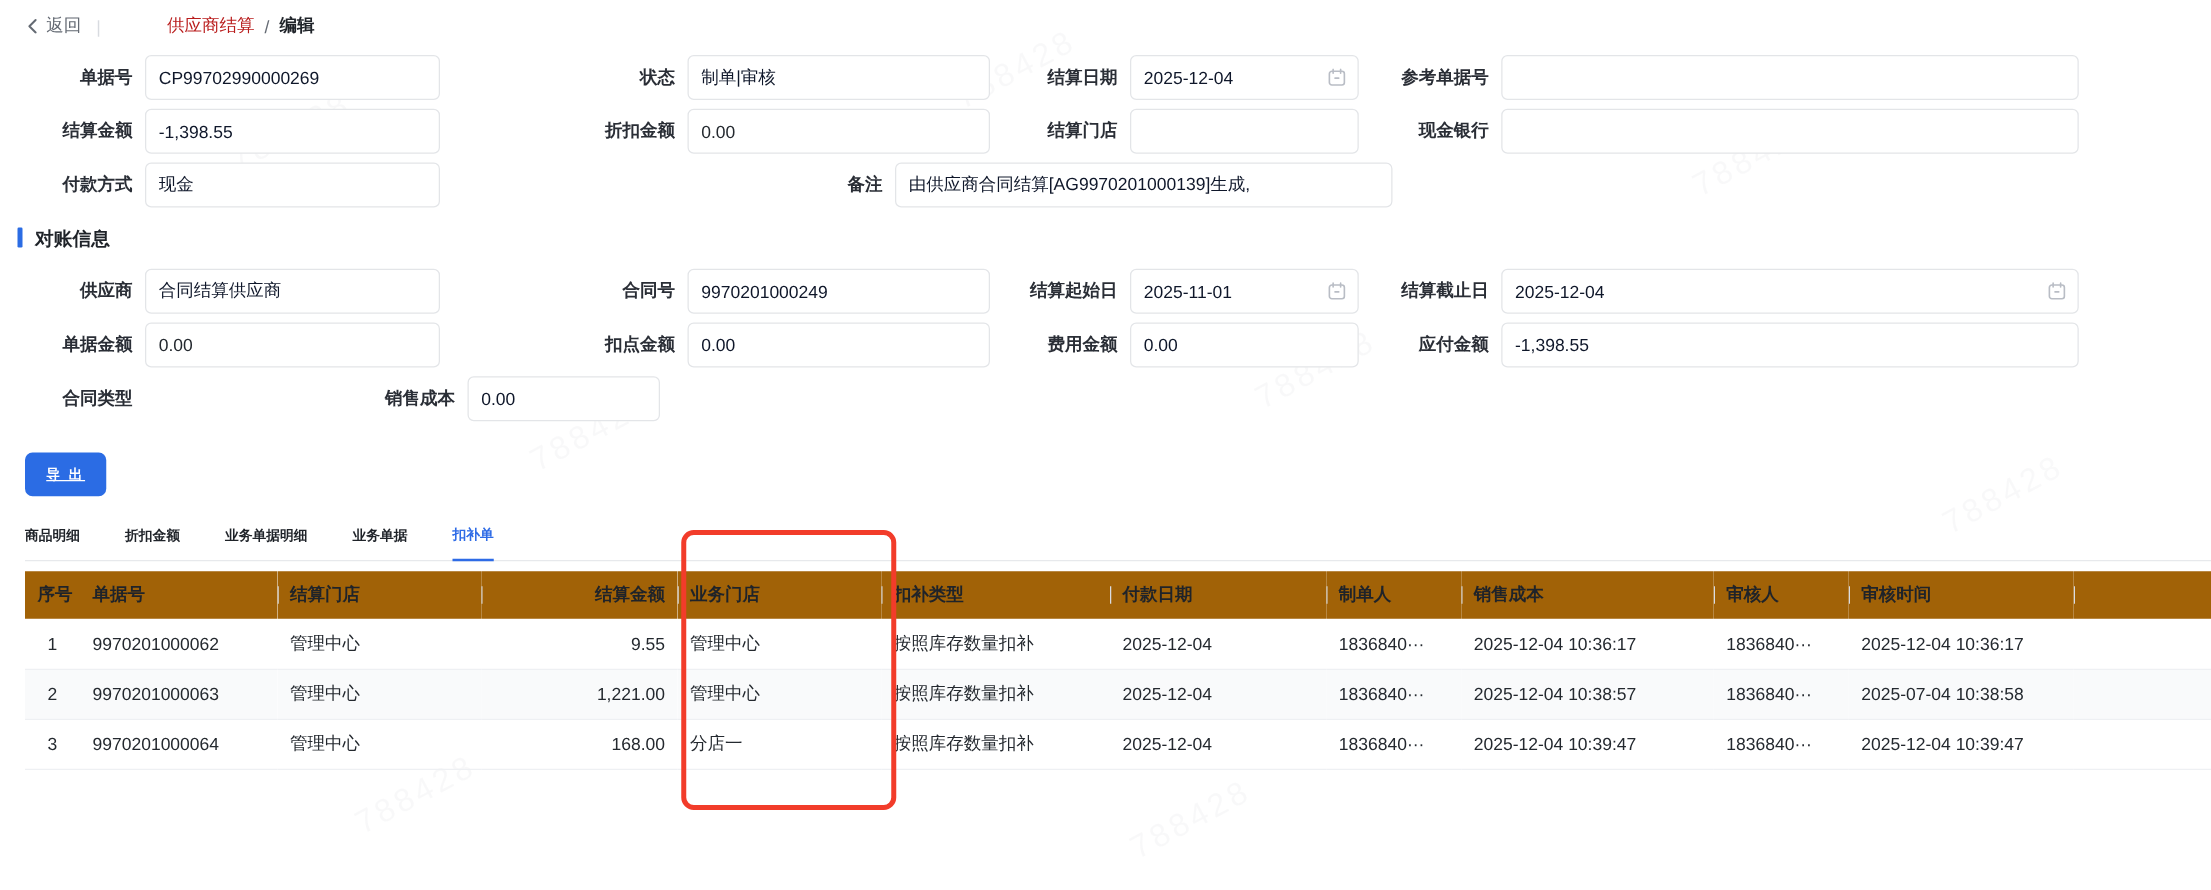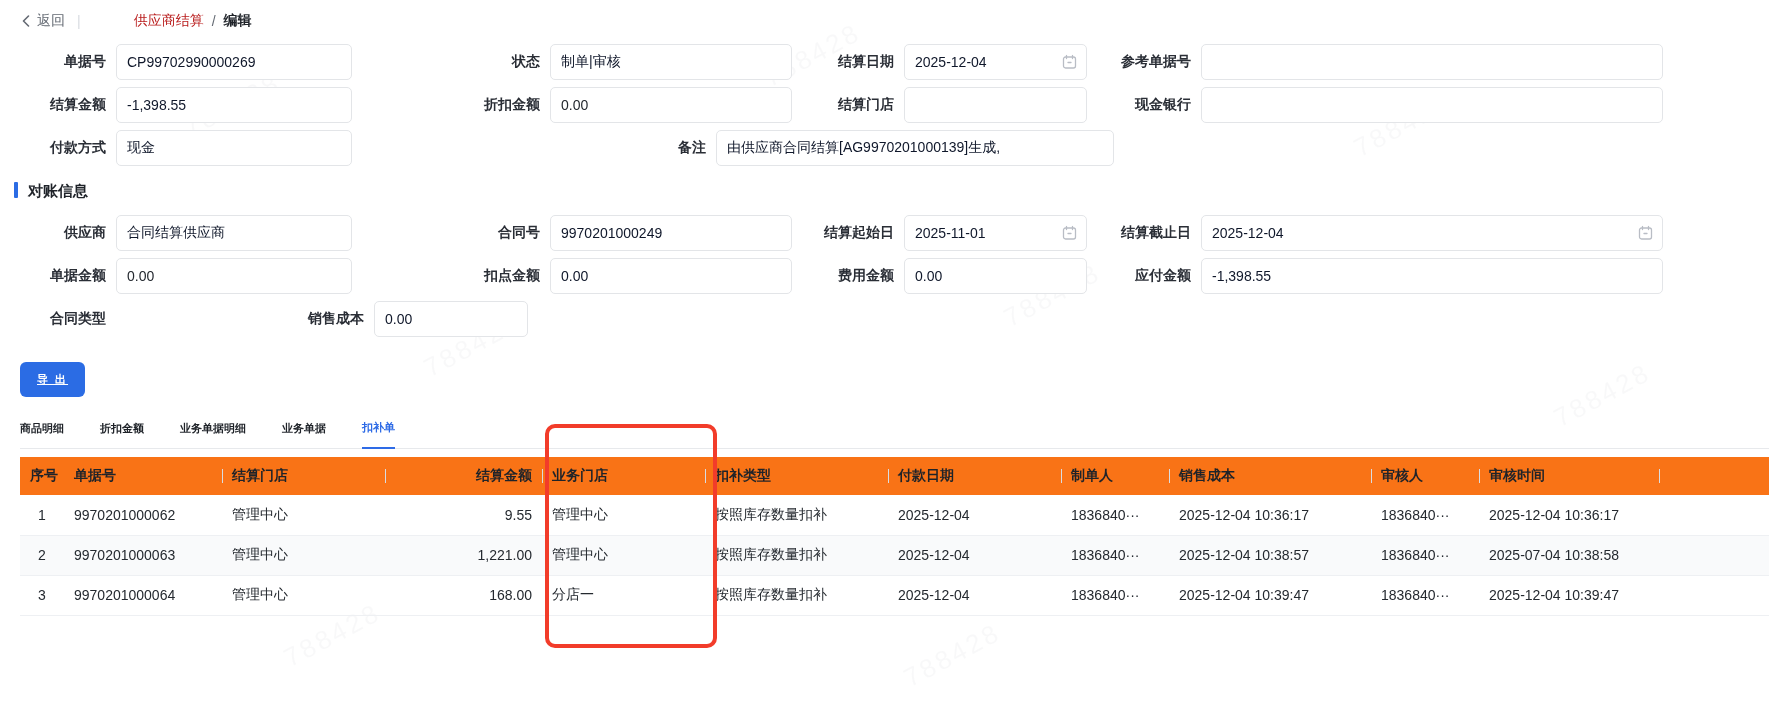--- a/index.html
+++ b/index.html
@@ -50,21 +50,21 @@
 
   
   .tabbar { position:relative; z-index:1; display:flex; align-items:flex-end; gap:36px;
     margin-top:16px; border-bottom:1px solid #e7e9ec; padding-bottom:0; height:36px; width:1749px; }
   .tab { font-size:11px; font-weight:bold; color:#1f2329; padding-bottom:12px; cursor:pointer; white-space:nowrap; }
   .tab.active { color:#2e6be6; border-bottom:2px solid #2e6be6; margin-bottom:-1px; }
 
   
   .table-wrap { position:relative; z-index:1; margin-top:8px; width:1749px; }
   table { border-collapse:collapse; table-layout:fixed; width:1749px; }
-  th { background:#f97316; height:38px; text-align:left; font-size:14px; font-weight:bold;
+  th { background:#a16207; height:38px; text-align:left; font-size:14px; font-weight:bold;
     color:#1f2329; padding:0 10px; position:relative; white-space:nowrap; overflow:hidden; }
   th.sep::before { content:""; position:absolute; left:0; top:50%; transform:translateY(-50%);
     width:1px; height:14px; background:#d9dce1; }
   td { height:40px; padding:0 10px; font-size:14px; color:#24292f; border-bottom:1px solid #eef0f3;
     white-space:nowrap; overflow:hidden; }
   tr.zebra td { background:#f9fafb; }
   .c-center { text-align:center; }
   .c-right { text-align:right; }
 
   

